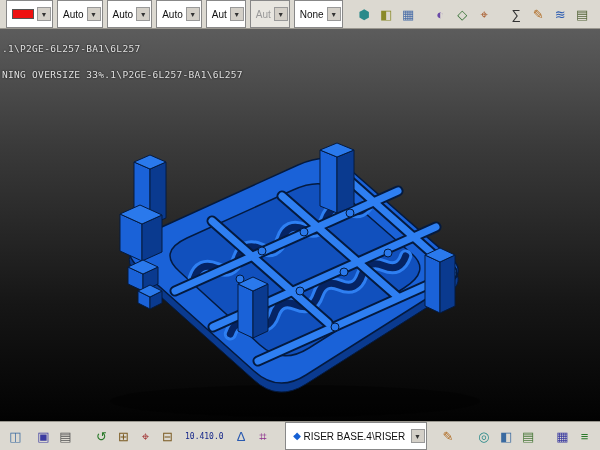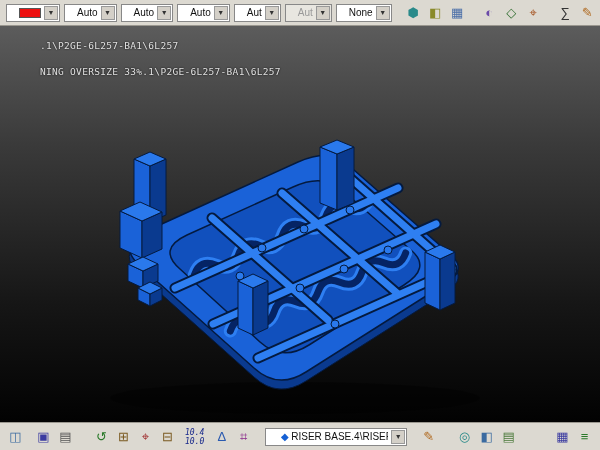--- a/index.html
+++ b/index.html
@@ -13,45 +13,45 @@
     display:flex; align-items:center;
     padding:0 6px; gap:4px;
     flex:0 0 26px; font-size:10px; color:#222;
   }
   .toolbar.bottom { border-bottom:none; border-top:1px solid #9a978f; flex:0 0 28px; }
   .tb-icon {
     width:19px; height:19px; display:inline-flex; align-items:center; justify-content:center;
     font-size:13px; line-height:1; cursor:default; flex:0 0 auto;
   }
   .combo {
-    display:inline-flex; align-items:center; height:18px;
-    background:#fff; border:1px solid #888; padding:0 1px 0 12px;
+    display:inline-flex; align-items:center; height:28px;
+    background:#fff; border:1px solid #888; padding:0 1px 0 5px;
     font-size:10px; color:#111; flex:0 0 auto;
   }
   .combo .arrow {
     width:14px; height:14px; margin-left:3px;
     background:#d4d0c8; border:1px solid #999;
     display:flex; align-items:center; justify-content:center;
     font-size:7px; color:#333;
   }
   .combo.disabled { background:#e8e6e0; color:#999; }
   .swatch-fill { width:22px; height:10px; border:1px solid #555; background:#f00; }
 
-  .readout { display:flex; flex-direction:column; justify-content:center; margin:0 4px; flex:0 0 auto;font-style:italic; }
+  .readout { display:flex; justify-content:center; margin:0 4px; flex:0 0 auto; }
   .readout div { font-family:"DejaVu Sans Mono", monospace; font-size:8px; line-height:9px; color:#15268a; }
 
   
   .viewport {
     position:relative; flex:1 1 auto; overflow:hidden;
     background:linear-gradient(180deg, #5c5c5c 0%, #3a3a3a 30%, #161616 70%, #020202 100%);
   }
   .vp-text {
     position:absolute; left:2px; color:#e2e2e2;
     font-family:"DejaVu Sans Mono", monospace; font-size:9.5px; letter-spacing:0.3px;
-    text-shadow:0 0 2px #000; white-space:pre;margin-left:38px;
+    text-shadow:0 0 2px #000; white-space:pre;
   }
   .vp-text.line1 { top:14px; }
   .vp-text.line2 { top:40px; }
   .model-svg { position:absolute; left:0; top:0; }
 
   
   .m-shadow { fill:#000; opacity:.38; }
   .m-plate-top  { fill:var(--model-mid);    stroke:var(--model-edge); stroke-width:1.5; }
   .m-plate-side { fill:var(--model-side);   stroke:var(--model-edge); stroke-width:1; }
   .m-pocket     { fill:var(--model-pocket); stroke:var(--model-edge); stroke-width:1.5; }

